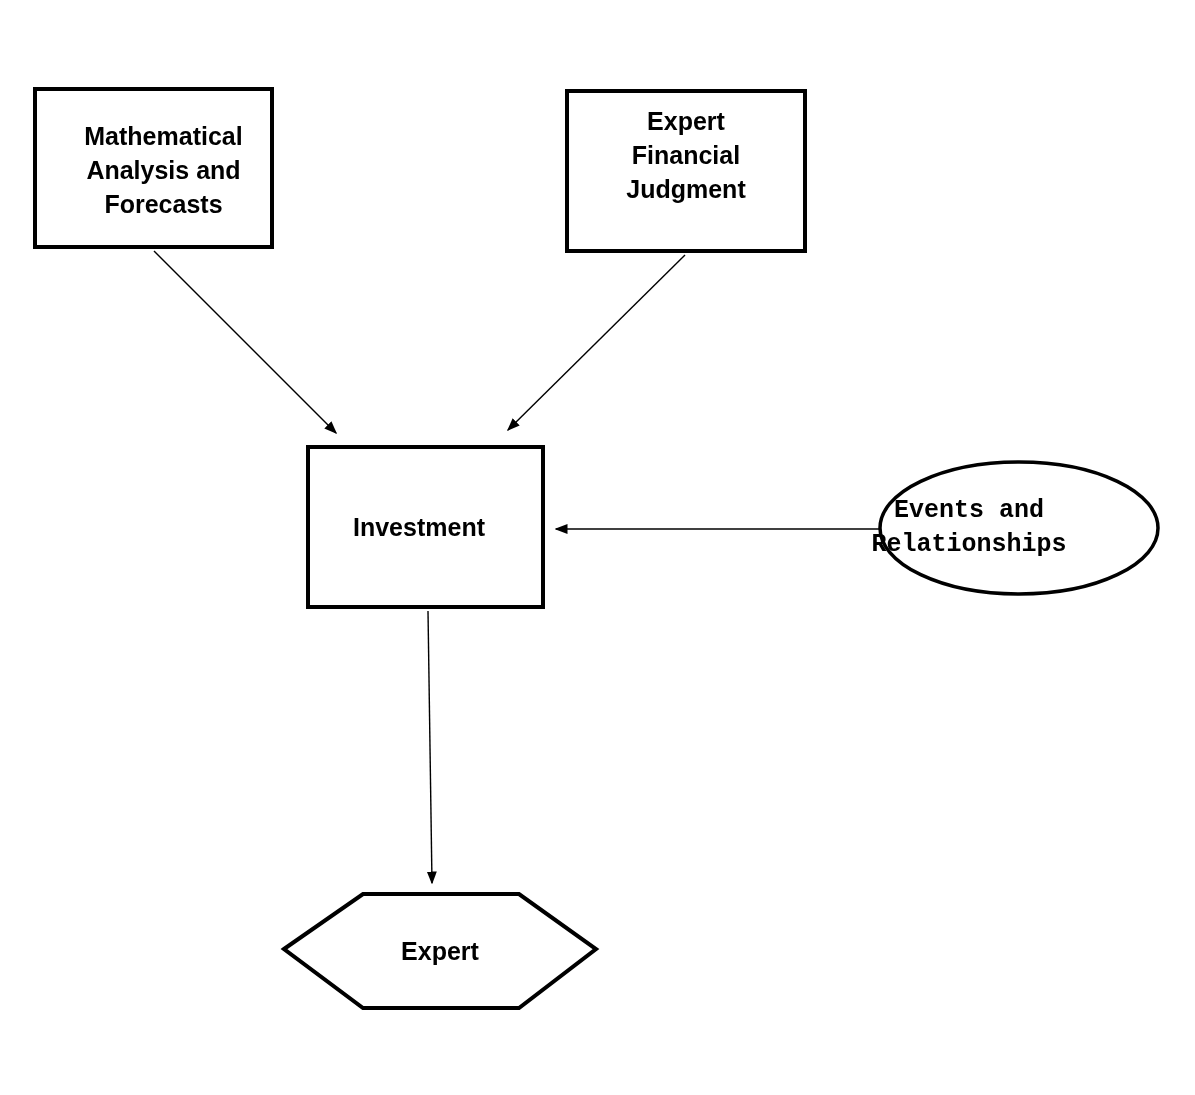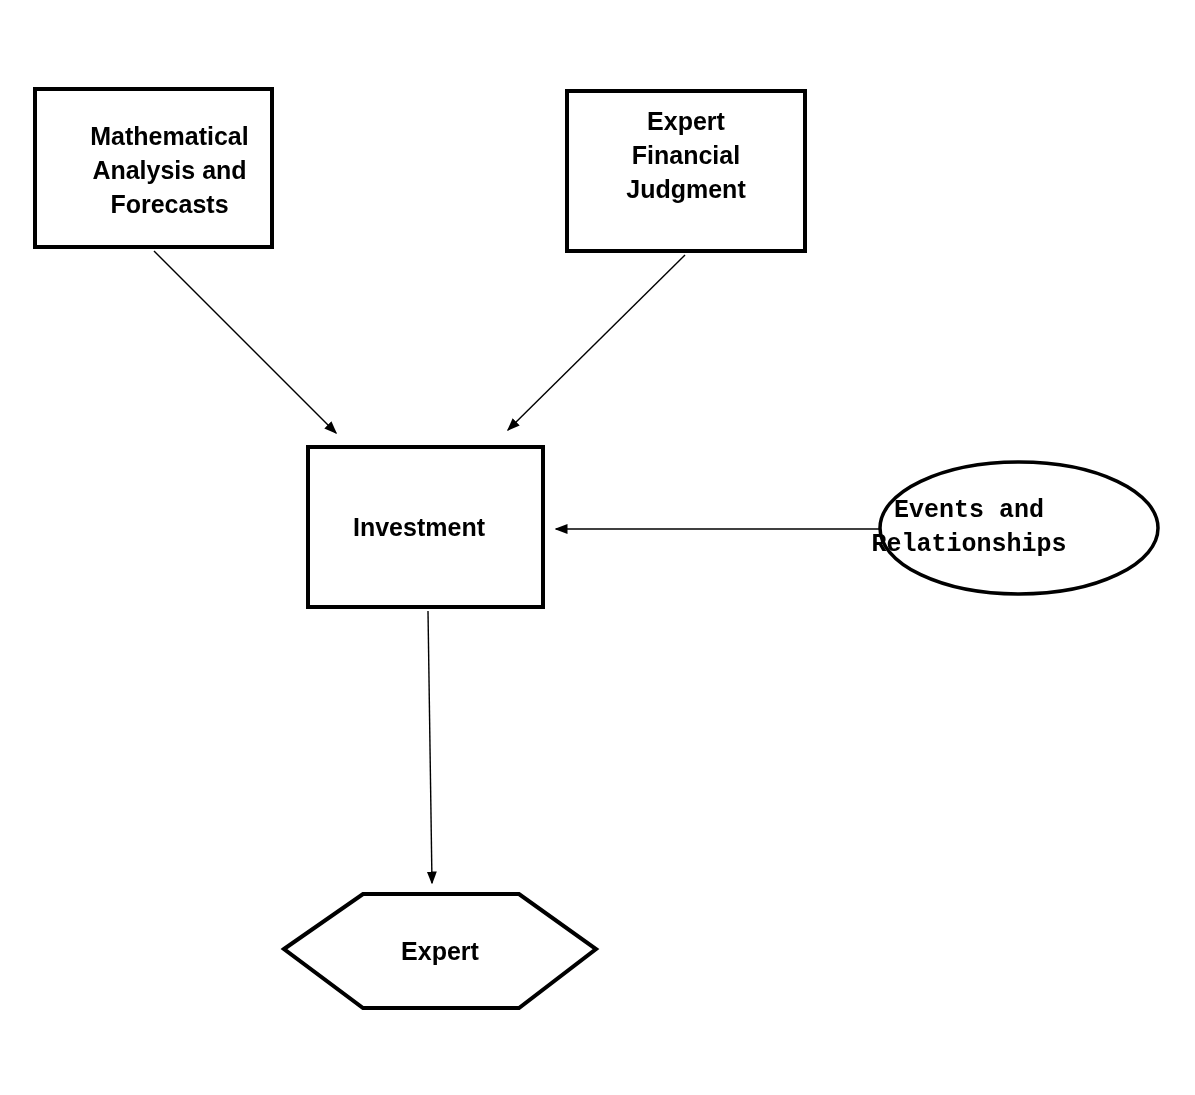--- a/index.html
+++ b/index.html
@@ -39,21 +39,21 @@
     justify-content: center;
     text-align: center;
     font-weight: bold;
     font-size: 25px;
     line-height: 34px;
     color: #000000;
     white-space: pre-line;
     pointer-events: none;
   }
   
-  #label-mathematical-analysis { left: 49px;  top: 87px;  width: 241px; height: 166px; }
+  #label-mathematical-analysis { left: 43px;  top: 87px;  width: 241px; height: 166px; }
   #label-expert-judgment       { left: 565px; top: 89px;  width: 242px; height: 132px; }
   #label-investment            { left: 306px; top: 445px; width: 226px; height: 164px; }
   #label-events-relationships  { left: 829px; top: 461px; width: 280px; height: 134px; font-family: Liberation Mono, monospace; }
   #label-profit                { left: 282px; top: 892px; width: 316px; height: 118px; }
 </style>
 </head>
 <body>
 
 <div id="diagram-canvas">
 

